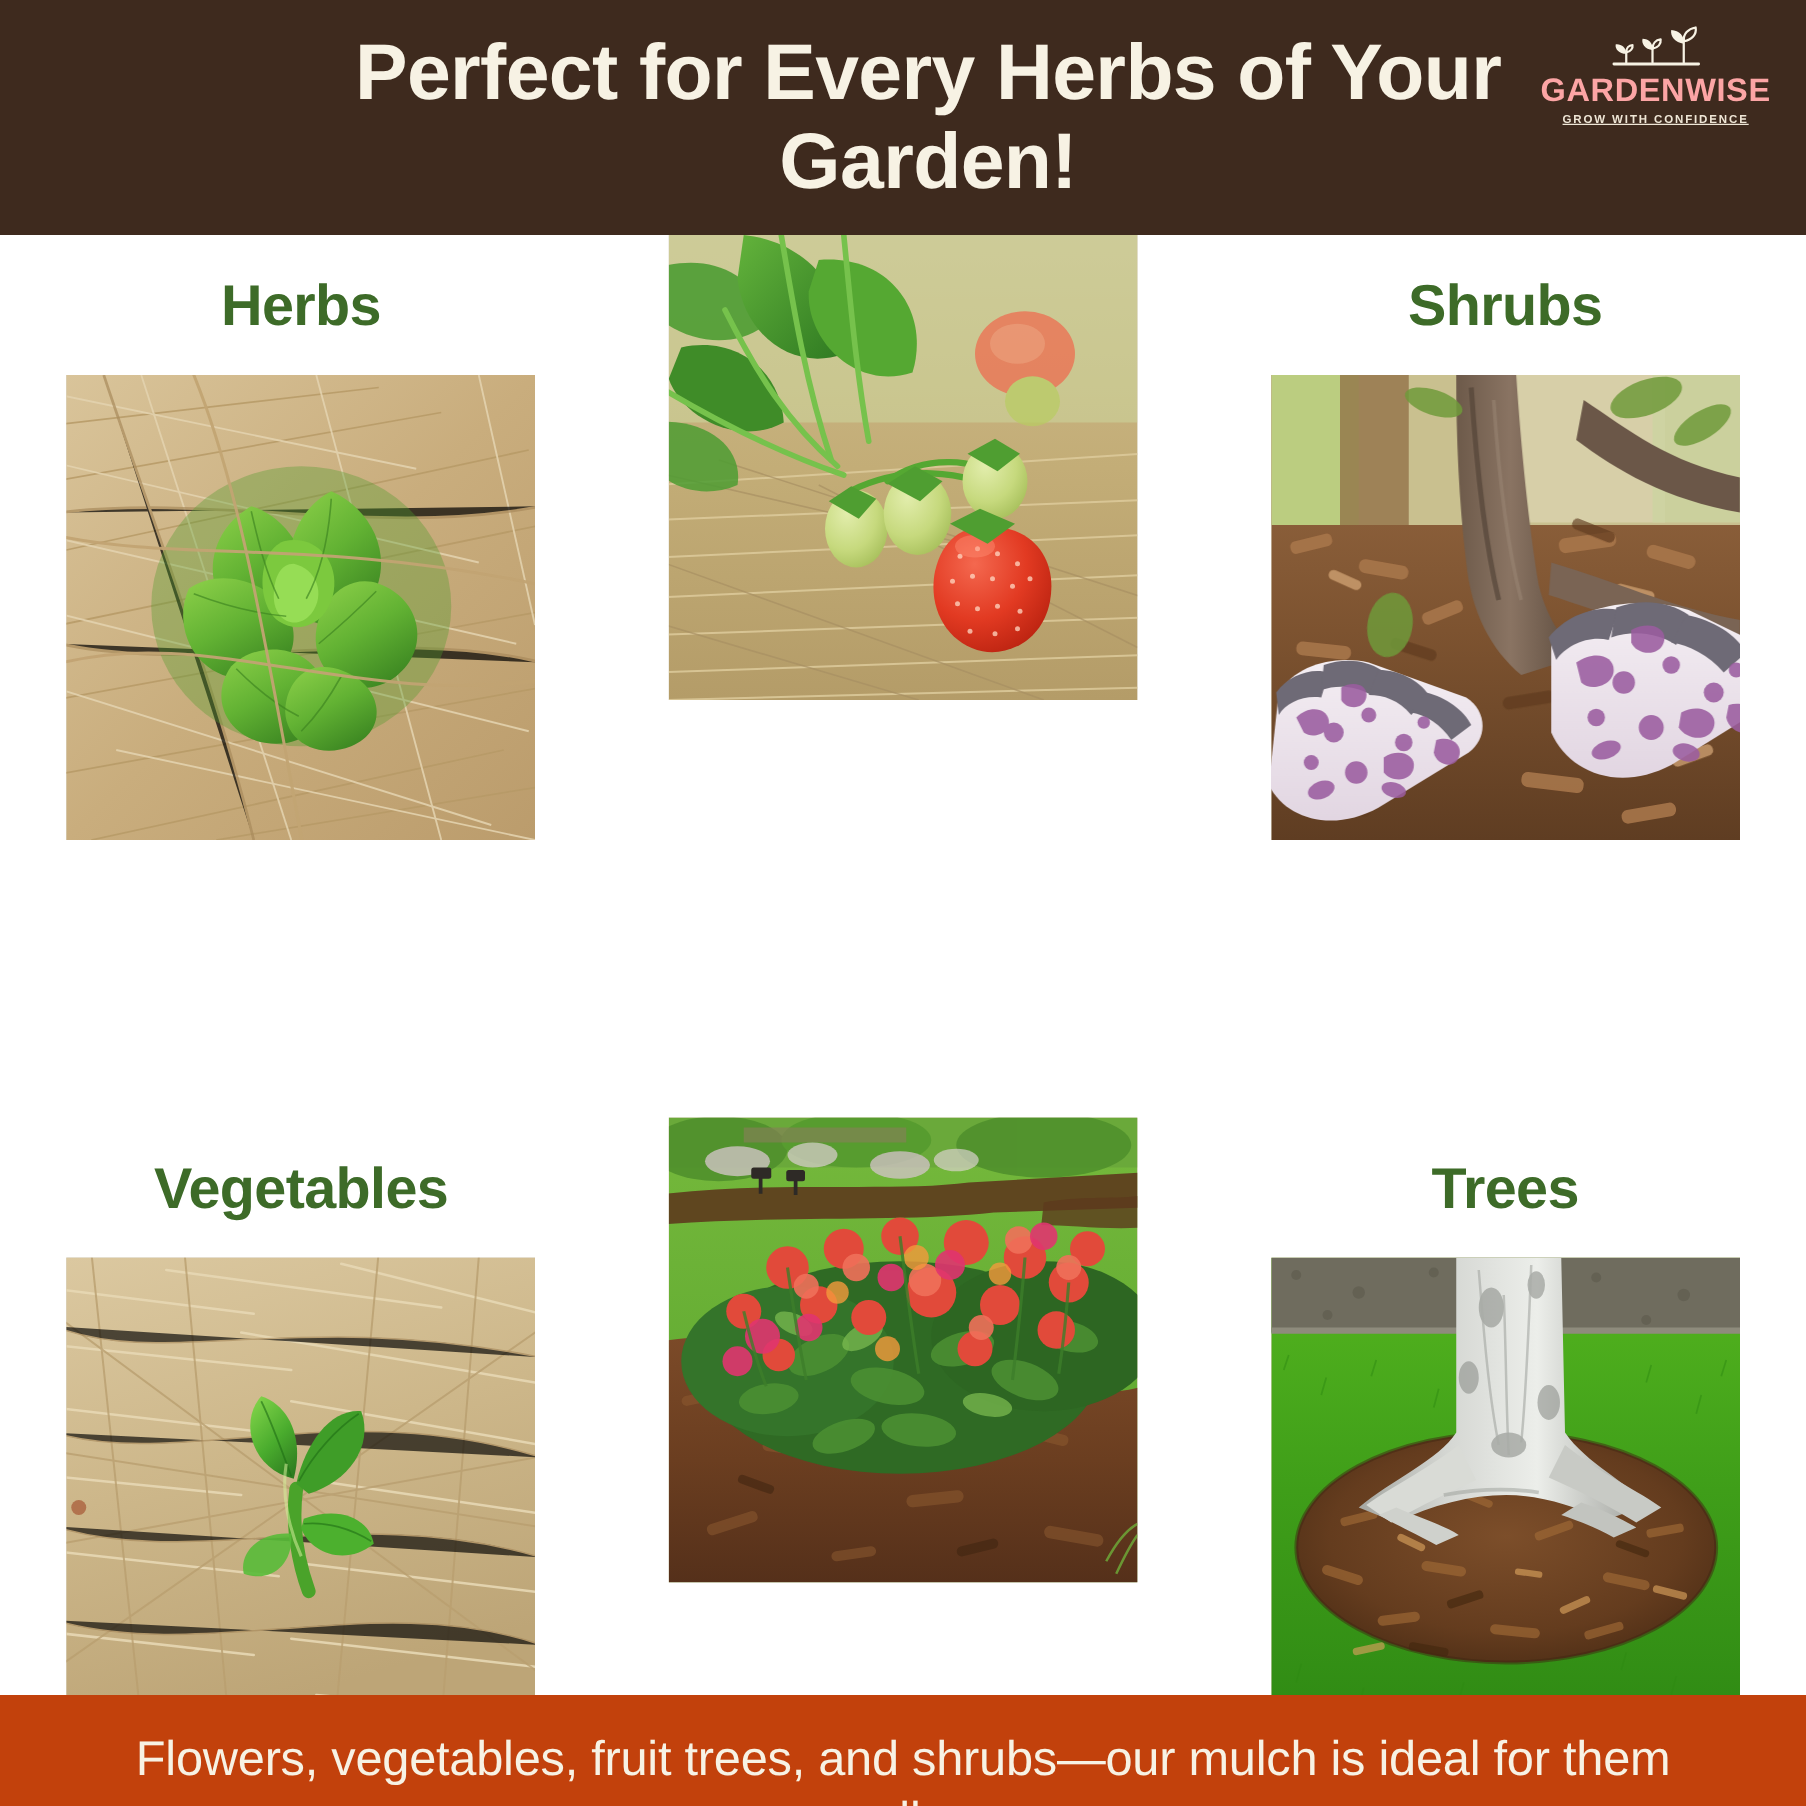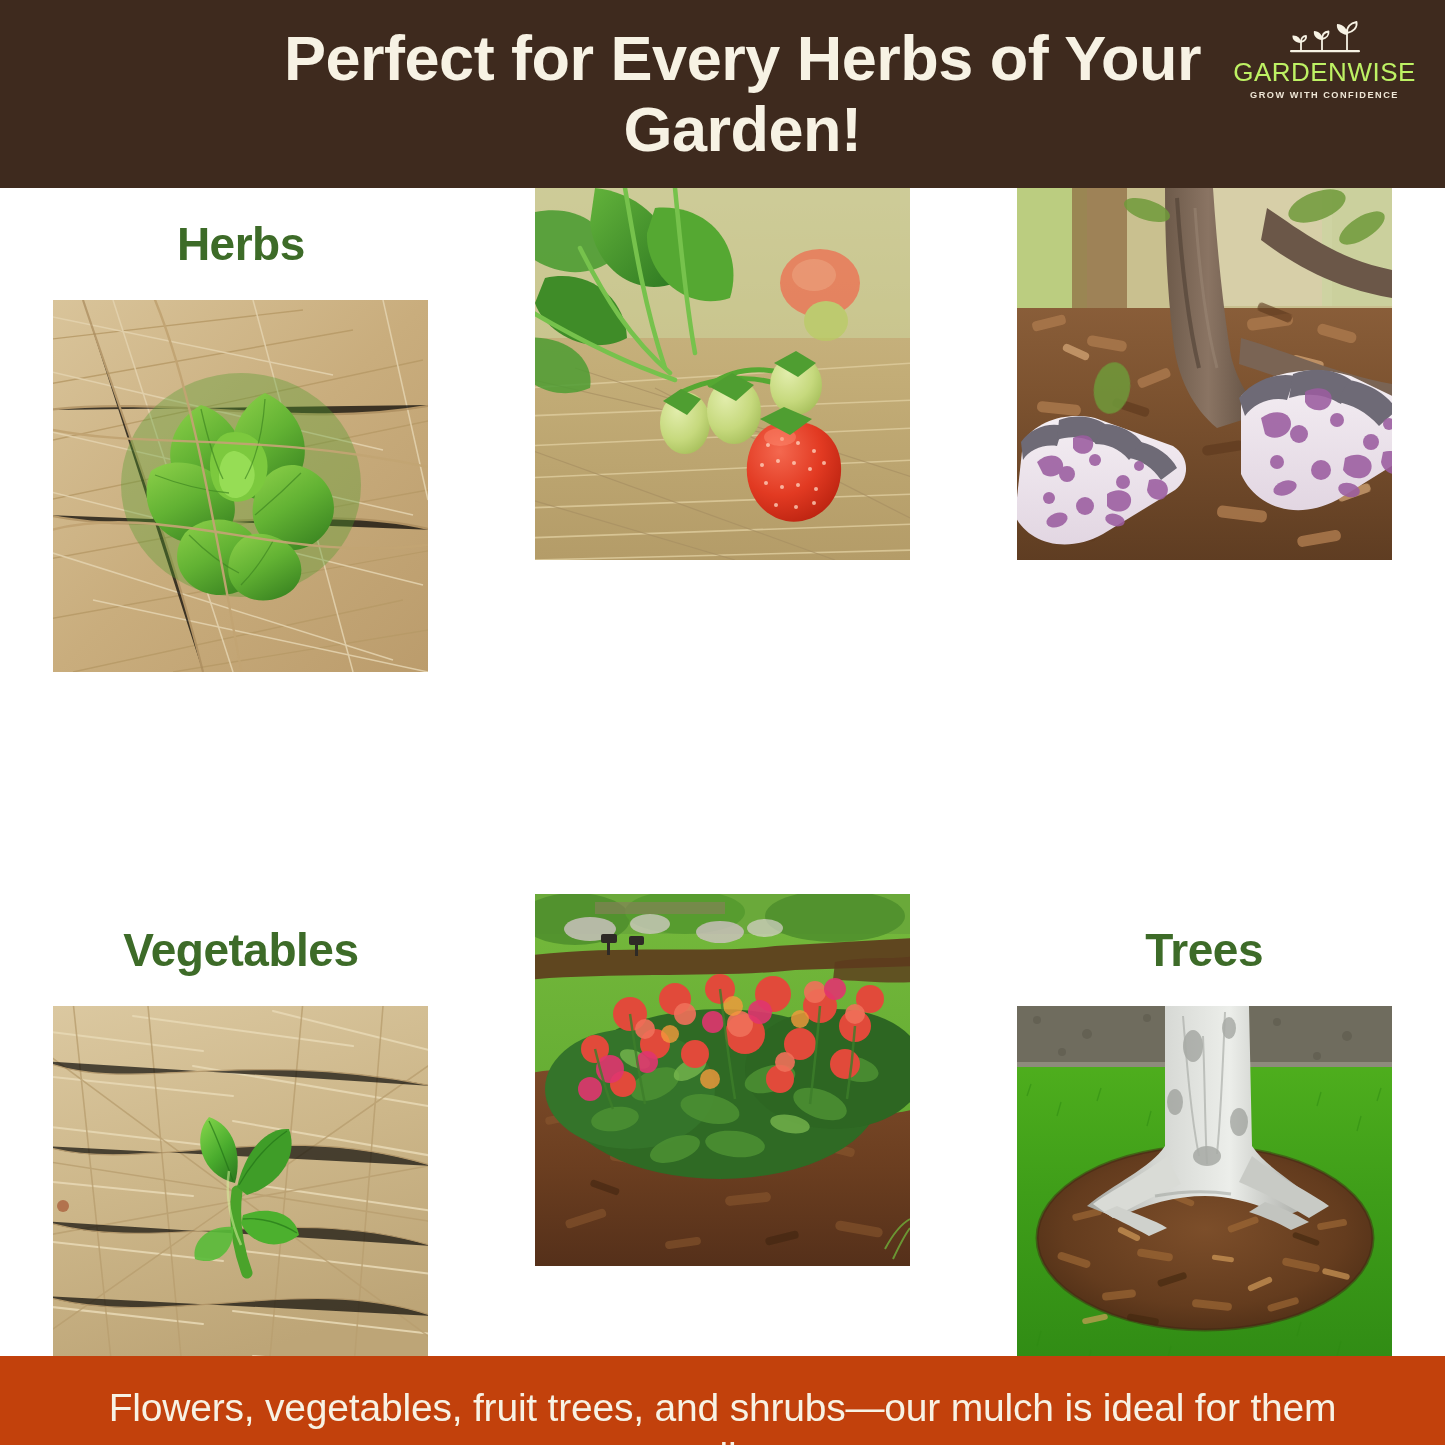--- a/index.html
+++ b/index.html
@@ -27,26 +27,26 @@
     letter-spacing:-0.5px;
     padding-left:40px;
   }
   .logo {
     position:absolute; right:18px; top:16px;
     width:205px;
     display:flex; flex-direction:column; align-items:center;
   }
   .logo-icon { width:96px; height:42px; display:block; }
   .logo-name {
-    color:#bef264; font-size:26px; font-weight:normal;
+    color:#fca5a5; font-size:26px; font-weight:bold;
     letter-spacing:0.5px; line-height:1; margin-top:1px;
   }
   .logo-tag {
     color:#EFE6D6; font-size:9.2px; font-weight:bold;
-    letter-spacing:1.5px; margin-top:5px;
+    letter-spacing:1.5px; margin-top:5px;text-decoration:underline;
   }
 
   
   .grid {
     position:absolute; left:0; top:188px; width:1445px; height:1412px;
     display:grid;
     grid-template-columns:repeat(3, 1fr);
     grid-template-rows:repeat(2, 1fr);
   }
   .cell { position:relative; display:flex; flex-direction:column; align-items:center; }
@@ -289,20 +289,21 @@
             </g>
             <ellipse cx="-10" cy="-26" rx="16" ry="9" fill="#ff8f74" opacity="0.45"></ellipse>
             <path d="M-30 -44 L-6 -56 L22 -44 L0 -28 Z" fill="#4f9e31"></path>
           </g>
         </g>
       </svg>
     </div>
   </div>
 
   <div class="cell">
+    <div class="cell-label">Shrubs</div>
     <div class="thumb">
       <svg viewBox="0 0 375 372" preserveAspectRatio="xMidYMid slice" xmlns="http://www.w3.org/2000/svg">
         <defs>
           <linearGradient id="mulchS" x1="0" y1="0" x2="0" y2="1">
             <stop offset="0" stop-color="#9a6c45"></stop>
               <stop offset="0.55" stop-color="#7d5330"></stop>
               <stop offset="1" stop-color="#5f3d22"></stop>
           </linearGradient>
           <linearGradient id="barkS" x1="0" y1="0" x2="1" y2="0">
             <stop offset="0" stop-color="#6d5a4a"></stop>

